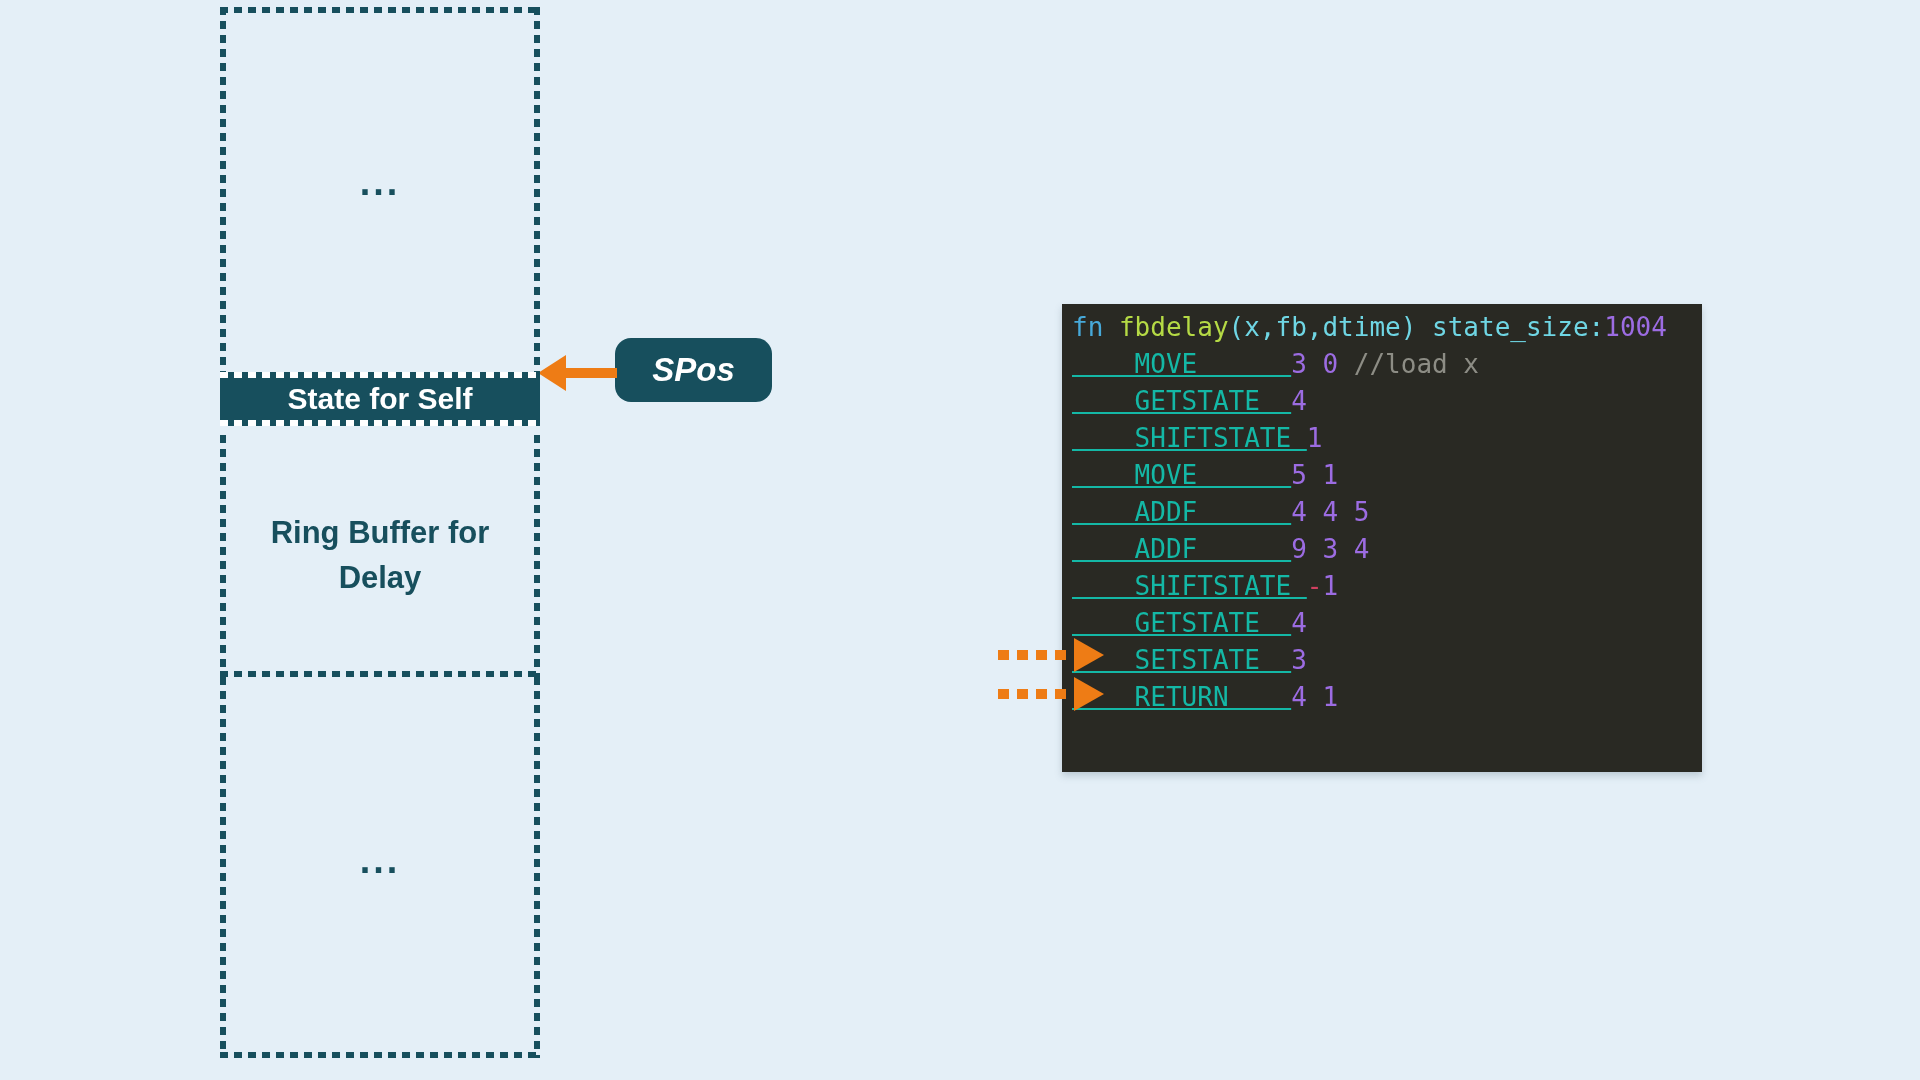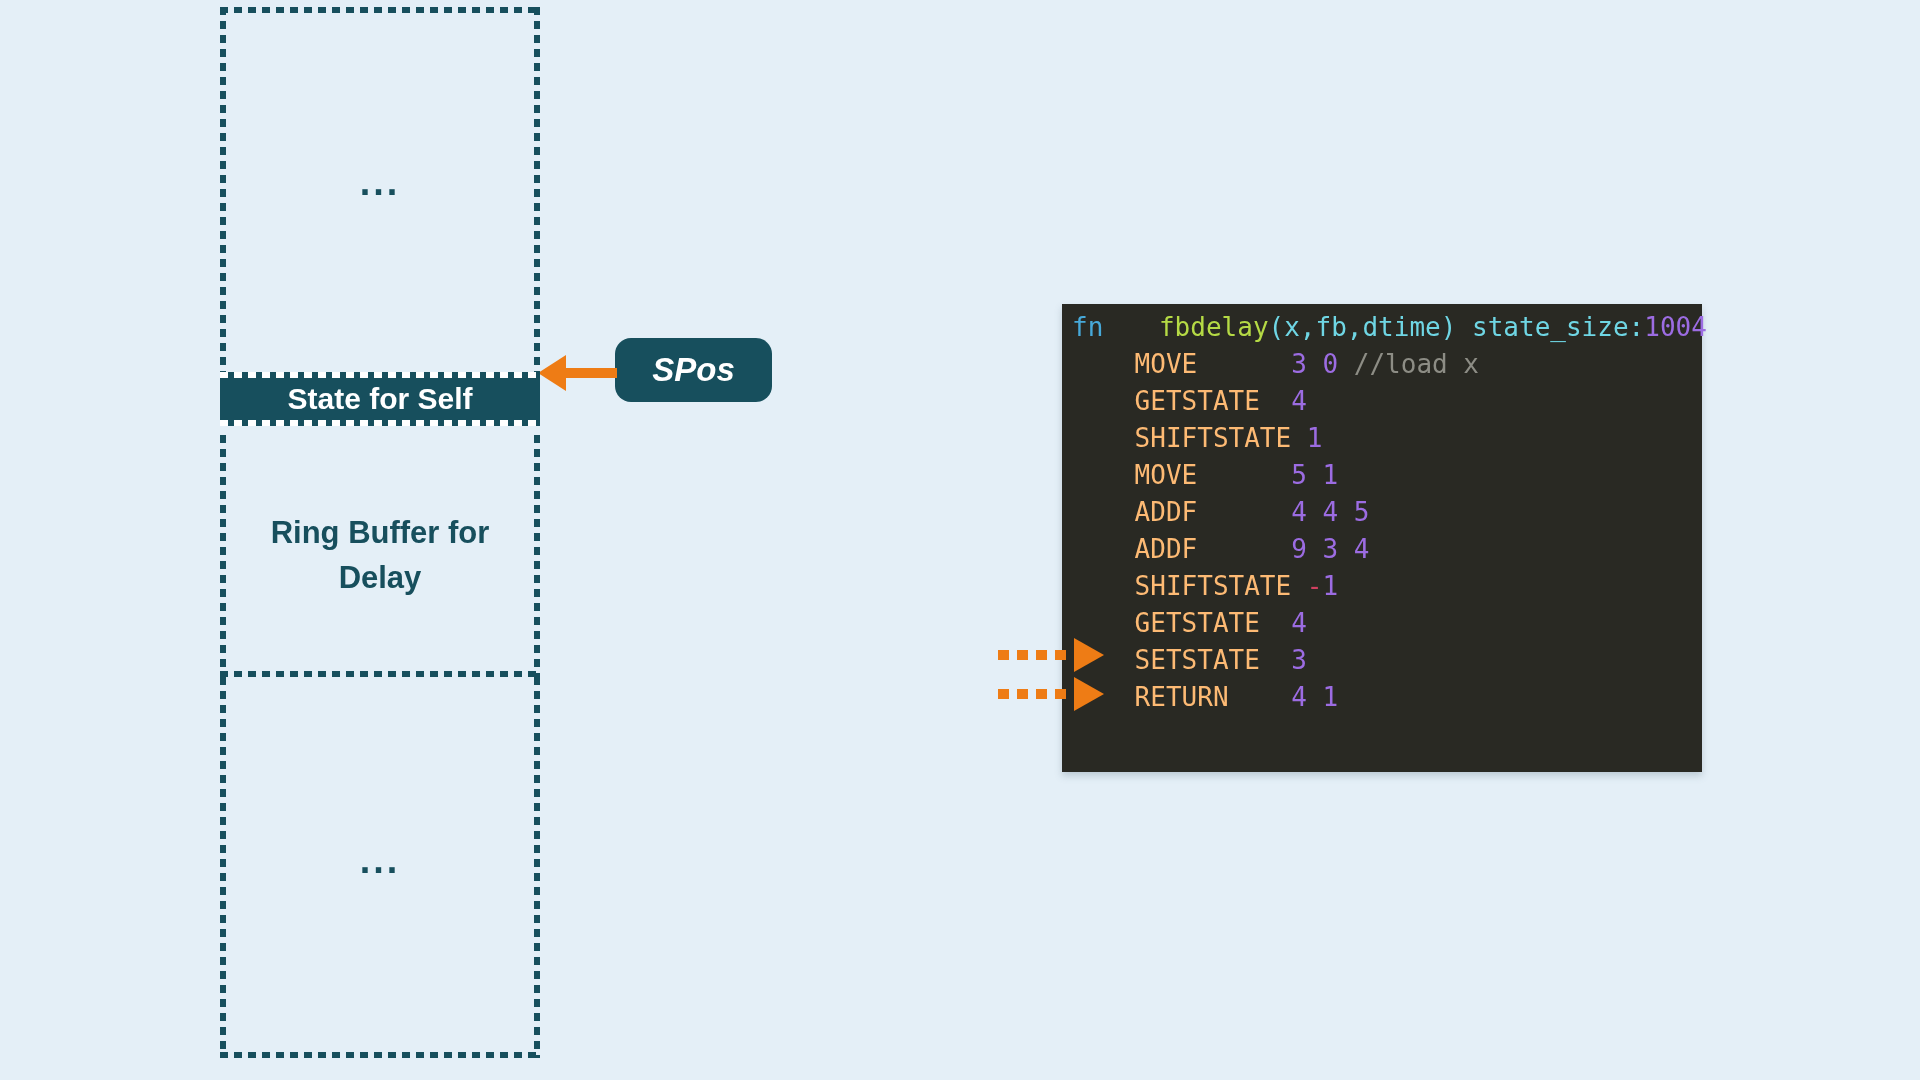--- a/index.html
+++ b/index.html
@@ -87,23 +87,23 @@
     position:absolute;left:1062px;top:304px;width:640px;height:468px;
     background:#292923;
     box-sizing:border-box;
     padding:5px 0 0 10px;
     font-family:"DejaVu Sans Mono", monospace;
     font-size:26px;line-height:37px;
     box-shadow:0 4px 7px rgba(90,110,125,0.28);
   }
   .code-line{white-space:pre;}
   .c-kw{color:#47a9d9;}
-  .c-fn{color:#b5da45;margin-left:40px;}
+  .c-fn{color:#b5da45;}
   .c-plain{color:#6fd6e4;}
-  .c-op{color:#fdba74;}
+  .c-op{color:#14b8a6;text-decoration:underline;}
   .c-num{color:#9c6ce2;}
   .c-com{color:#8d8d85;}
   .c-neg{color:#d14060;}
   
   .dot-arrow{position:absolute;width:108px;height:34px;}
   .dot-arrow .tail{
     position:absolute;left:0;top:12px;width:78px;height:10px;
     background-image:repeating-linear-gradient(90deg,#ee7c15 0 11px,transparent 11px 19px);
   }
   .dot-arrow .head{

